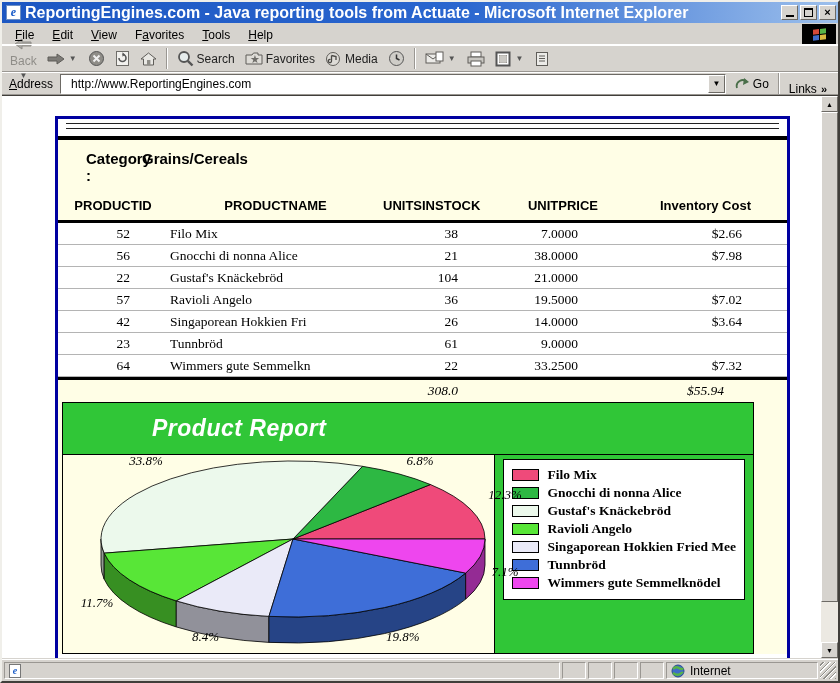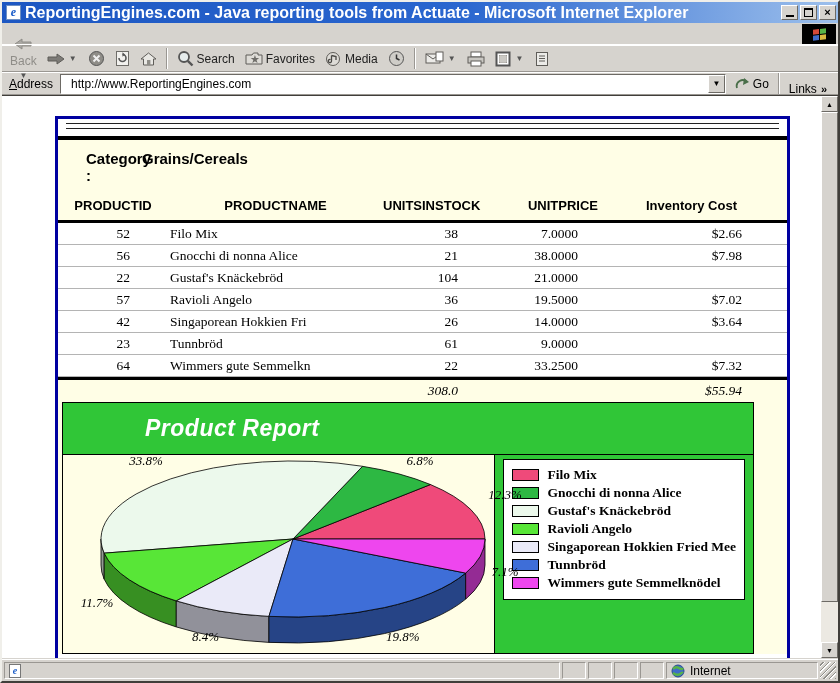--- a/index.html
+++ b/index.html
@@ -73,35 +73,35 @@
   .rule-band { padding:4px 8px 3px; background:#fff; }
   .rule-band .ln { height:0; border-top:1.5px solid #222; margin-bottom:4px; }
   .blackbar { height:4px; background:#000; }
   .report-body { background:#fffee6; }
   .cat-row { padding:10px 0 2px; display:flex; font-weight:bold; font-size:15px; }
   .cat-label { width:84px; padding-left:28px; }
   .grid5 { display:grid; grid-template-columns:110px 215px 130px 130px 1fr; align-items:center; }
   .thead { font-weight:bold; font-size:13px; padding:12px 0 7px; }
   .thead .c1 { text-align:center; } .thead .c2 { text-align:center; }
   .thead .c3 { text-align:center; padding-right:40px; } .thead .c4 { text-align:center; padding-right:30px; }
-  .thead .c5 { text-align:right; padding-right:50px; }
+  .thead .c5 { text-align:right; padding-right:36px; }
   .trow { background:#fff; height:22px; font:13.5px "Liberation Serif",serif; border-bottom:1px solid #b4b4b4; }
   .trow .c1 { text-align:right; padding-right:38px; }
   .trow .c2 { padding-left:2px; white-space:nowrap; overflow:hidden; }
   .trow .c3 { text-align:right; padding-right:55px; }
   .trow .c4 { text-align:right; padding-right:65px; }
   .trow .c5 { text-align:right; padding-right:45px; }
   .bar3 { height:3px; background:#000; }
   .totals { height:22px; font:italic 13.5px "Liberation Serif",serif; }
   .totals .c3 { text-align:right; padding-right:55px; }
-  .totals .c5 { text-align:right; padding-right:45px; }
+  .totals .c5 { text-align:right; padding-right:63px; }
   
   .chart-wrap { margin:0 33px 0 4px; border:1px solid #000; background:#30c637; }
   .chart-banner { height:51px; position:relative; }
-  .chart-title { position:absolute; left:82px; top:12px; color:#fff;
+  .chart-title { position:absolute; left:89px; top:12px; color:#fff;
     font:italic bold 23px "Liberation Sans",sans-serif; letter-spacing:.5px; }
   .chart-body { display:flex; border-top:1px solid #000; }
   .plotbox { width:476px; height:198px; background:#fffee6; border-right:1px solid #000; position:relative; }
   .plotbox svg { position:absolute; inset:0; }
   .legend-area { flex:1; padding:4px 8px; }
   .legendbox { background:#fff; border:1px solid #000; padding:6px 8px 7px; }
   .legend-item { display:flex; align-items:center; gap:9px; height:18px; }
   .legend-item .sw { width:27px; height:12px; border:1px solid #000; flex:none; }
   .legend-item .lt { font:bold 13.5px "Liberation Serif",serif; white-space:nowrap; }
   .pie-label { font:italic 13px "Liberation Serif",serif; }
@@ -132,20 +132,21 @@
       <div class="winbtn">
           <span class="g-max"></span>
         </div>
       <div class="winbtn">
           <span class="g-close">×</span>
         </div>
     </div>
   </div>
 
   <div class="menubar">
+    <span id="menu-items"><span class="menu-item"><u>F</u>ile</span><span class="menu-item"><u>E</u>dit</span><span class="menu-item"><u>V</u>iew</span><span class="menu-item">F<u>a</u>vorites</span><span class="menu-item"><u>T</u>ools</span><span class="menu-item"><u>H</u>elp</span></span>
     <div class="brandbox">
       <span class="flag">
           <i></i>
           <i></i>
           <i></i>
           <i></i>
         </span>
     </div>
   </div>
 

